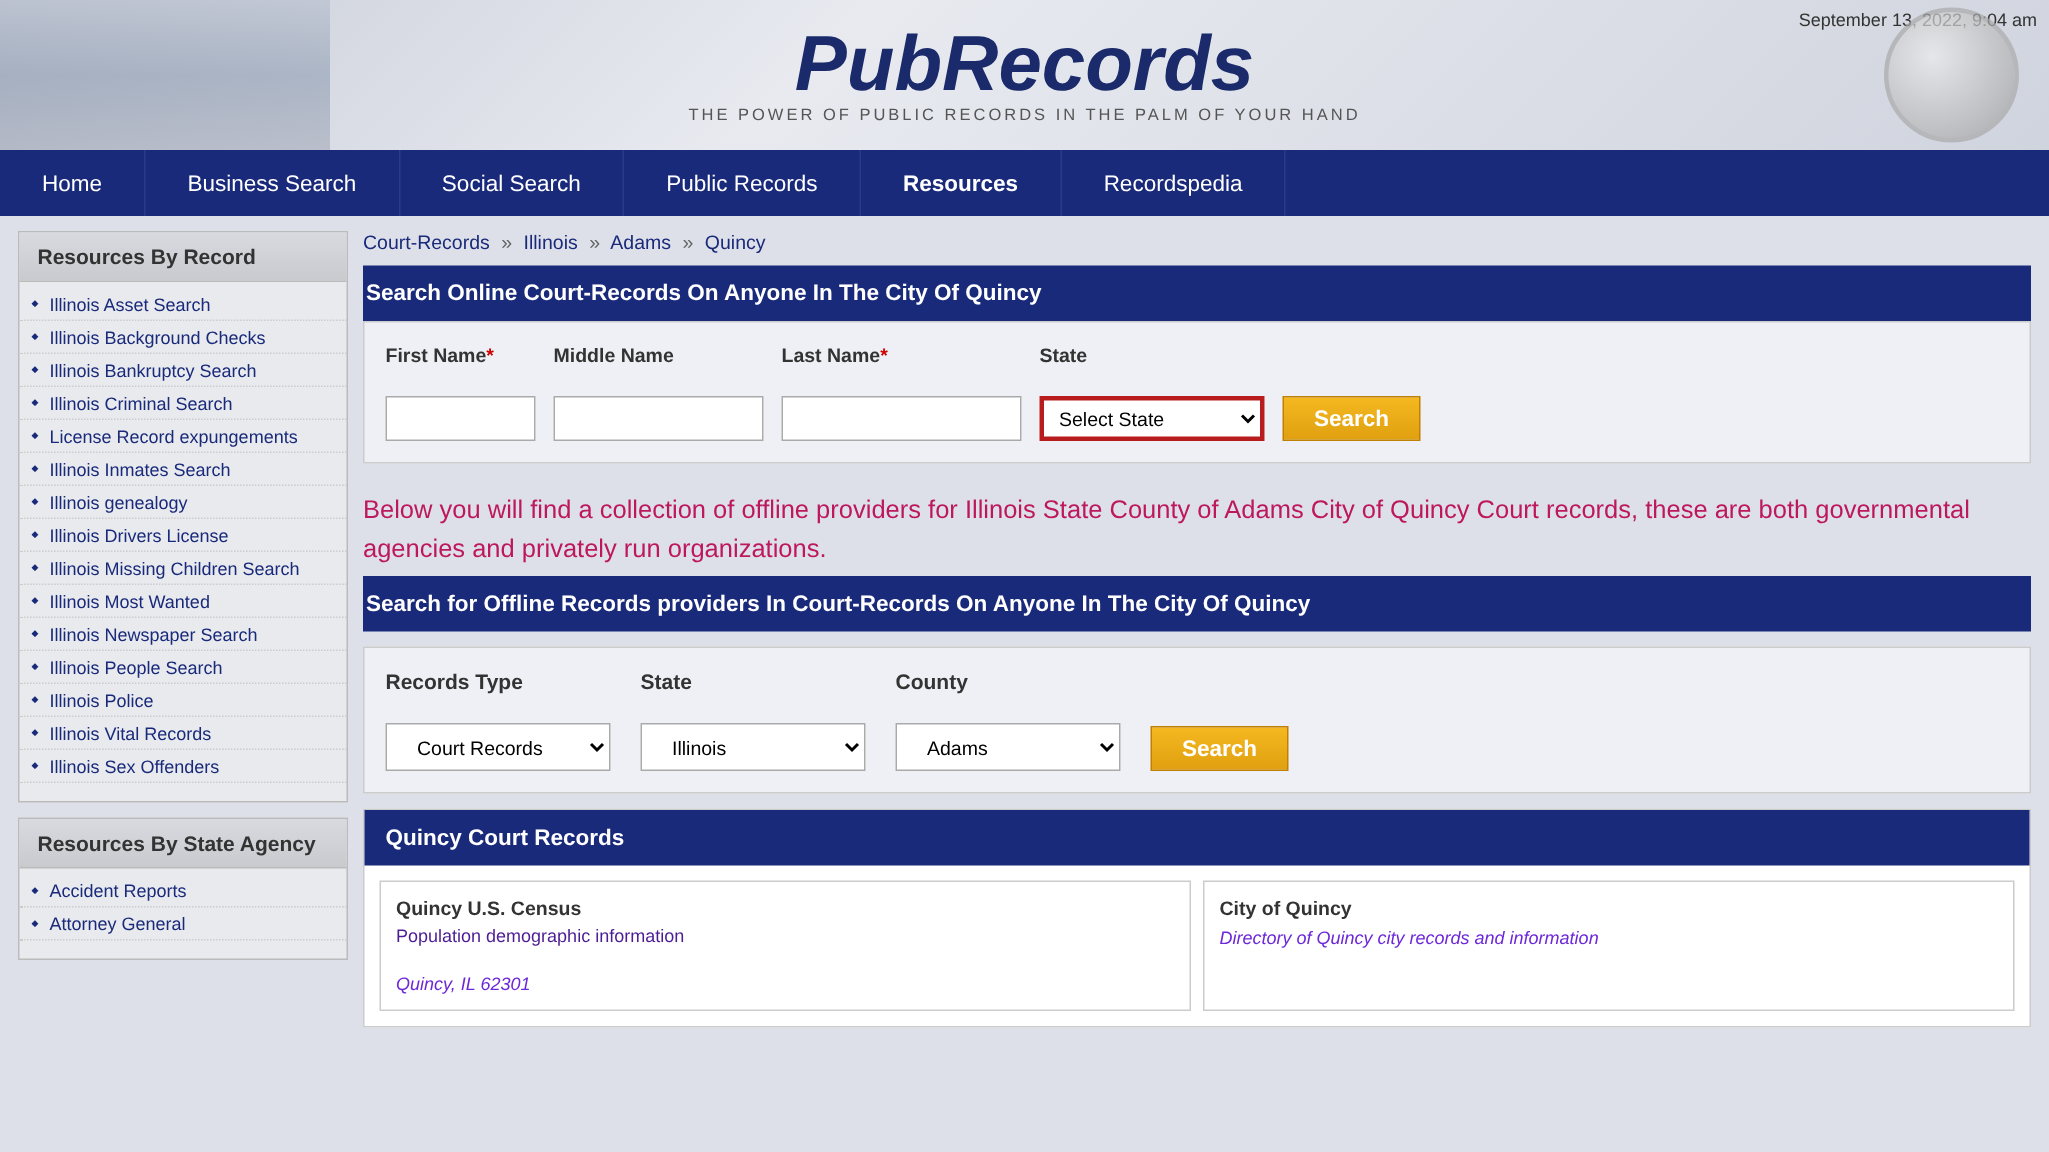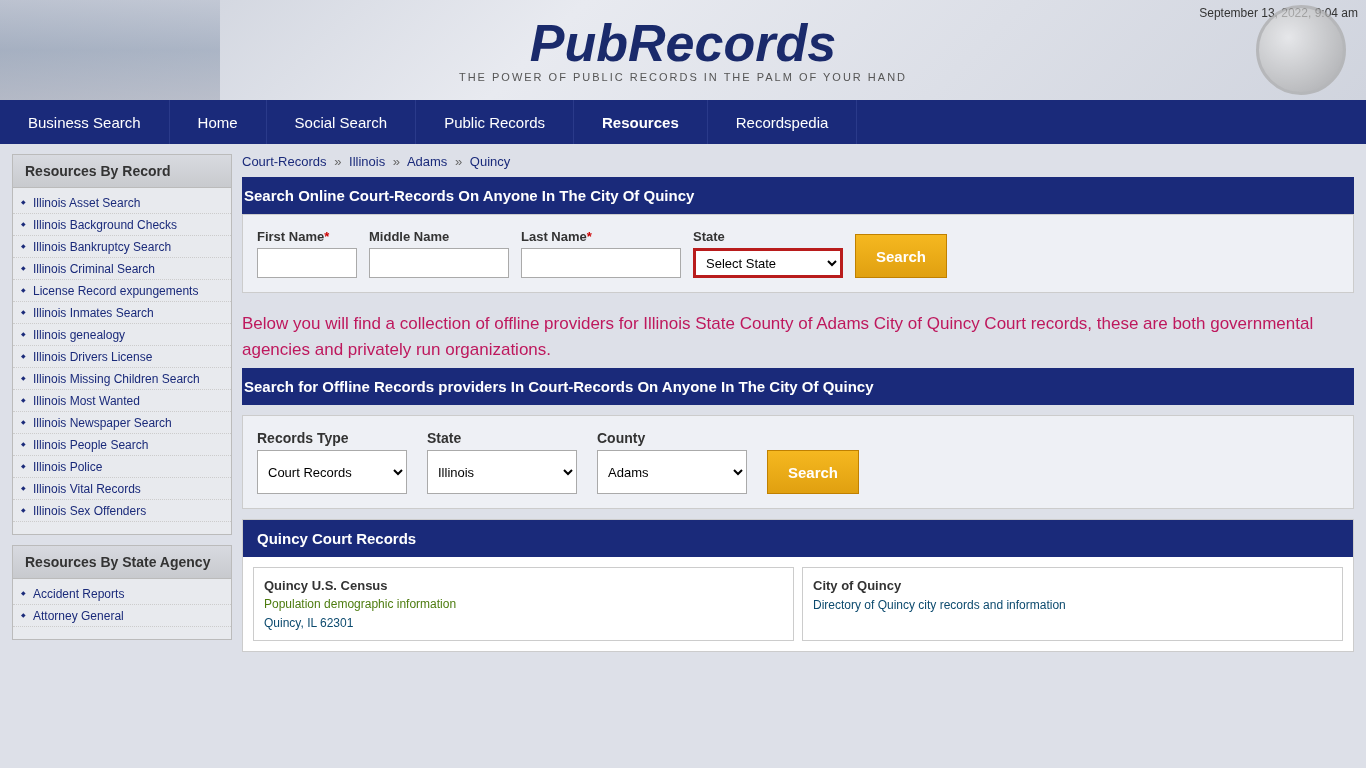--- a/index.html
+++ b/index.html
@@ -159,21 +159,21 @@
       margin-bottom: 10px;
     }
     .search-form-row {
       display: flex;
       gap: 12px;
       align-items: flex-end;
     }
     .form-group {
       display: flex;
       flex-direction: column;
-      gap: 4px;
+      gap: 20px;
     }
     .form-group label {
       font-size: 13px;
       font-weight: bold;
       color: #333;
     }
     .form-group label .req { color: #cc0000; }
     .form-group input[type="text"] {
       border: 1px solid #aaa;
       padding: 5px 6px;
@@ -193,21 +193,21 @@
       width: 150px;
     }
     .btn-search {
       background: linear-gradient(to bottom, #f5b820, #e0a010);
       border: 1px solid #c08000;
       color: #fff;
       font-size: 15px;
       font-weight: bold;
       padding: 5px 20px;
       cursor: pointer;
-      height: 44px;
+      height: 30px;
     }
 
     
     .info-section {
       margin-bottom: 10px;
     }
     .info-section p {
       font-size: 17px;
       color: #be185d;
       padding: 8px 0 6px;
@@ -224,24 +224,24 @@
     .records-form-row {
       display: flex;
       gap: 20px;
       align-items: flex-end;
     }
     .records-form-row .form-group label {
       font-size: 14px;
       font-weight: bold;
     }
     .records-form-row select {
-      height: 44px;
+      height: 32px;
       font-size: 13px;
       border: 1px solid #aaa;
-      padding: 4px 6px;
+      padding: 4px 16px;
     }
     .select-records { width: 160px; }
     .select-state2 { width: 160px; }
     .select-county { width: 160px; }
 
     
     .court-records-section {
       background: #fff;
       border: 1px solid #ccc;
     }
@@ -266,27 +266,28 @@
     }
     .court-record-card:last-child { margin-right: 0; }
     .court-record-card h3 {
       font-size: 13px;
       font-weight: bold;
       color: #333;
       margin-bottom: 4px;
     }
     .court-record-card p {
       font-size: 12px;
-      color: #4d7c0f;
-      margin-bottom: 4px;
+      color: #4c1d95;
+      margin-bottom: 17px;
     }
     .court-record-card a {
-      color: #0c4a6e;
+      color: #6d28d9;
       text-decoration: none;
       font-size: 12px;
+      font-style: italic;
     }
     .card-link-blue {
       color: #1a5a99;
       text-decoration: none;
       font-size: 12px;
     }
   </style>
 </head>
 <body>
 
@@ -294,22 +295,22 @@
   <div class="header-flag"></div>
   <div class="header-datetime">September 13, 2022, 9:04 am</div>
   <div class="header-logo-area">
     <div class="header-logo">PubRecords</div>
     <div class="header-tagline">THE POWER OF PUBLIC RECORDS IN THE PALM OF YOUR HAND</div>
   </div>
   <div class="header-magnifier"></div>
 </div>
 
 <nav>
+  <a href="#">Home</a>
   <a href="#">Business Search</a>
-  <a href="#">Home</a>
   <a href="#">Social Search</a>
   <a href="#">Public Records</a>
   <a href="#" class="resources-link">Resources</a>
   <a href="#">Recordspedia</a>
 </nav>
 
 <div class="page-body">
 
   <aside class="sidebar">
     <div class="sidebar-section">

